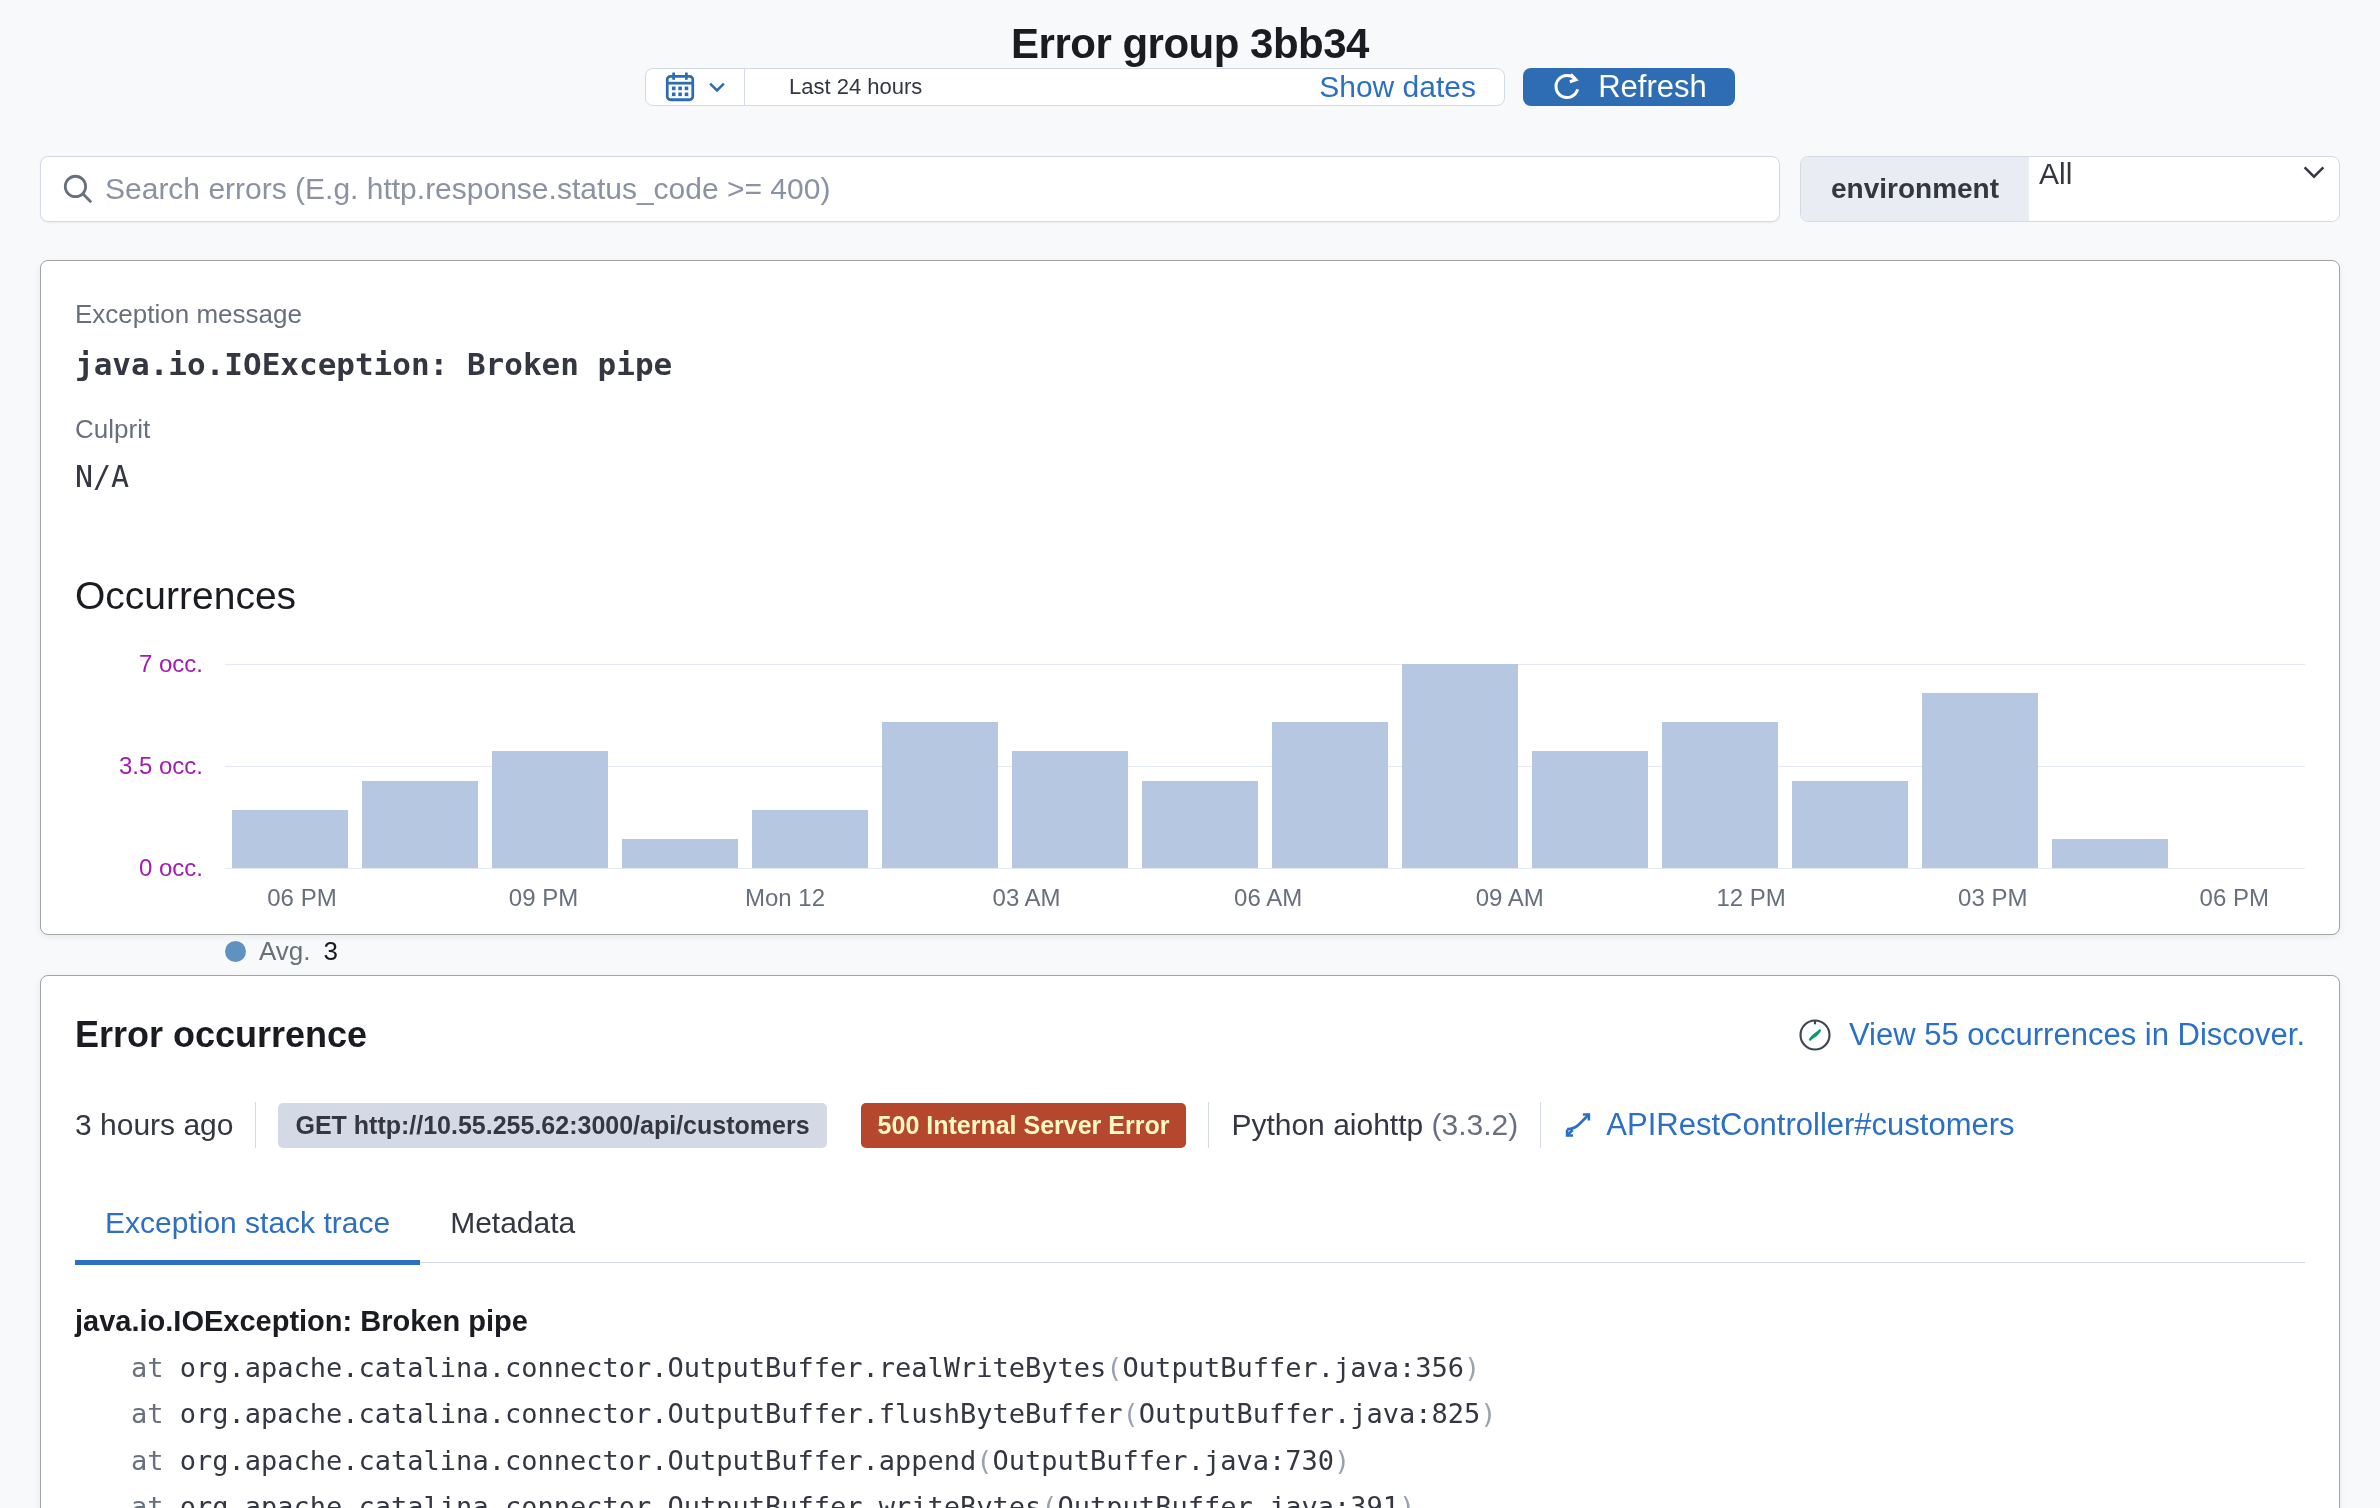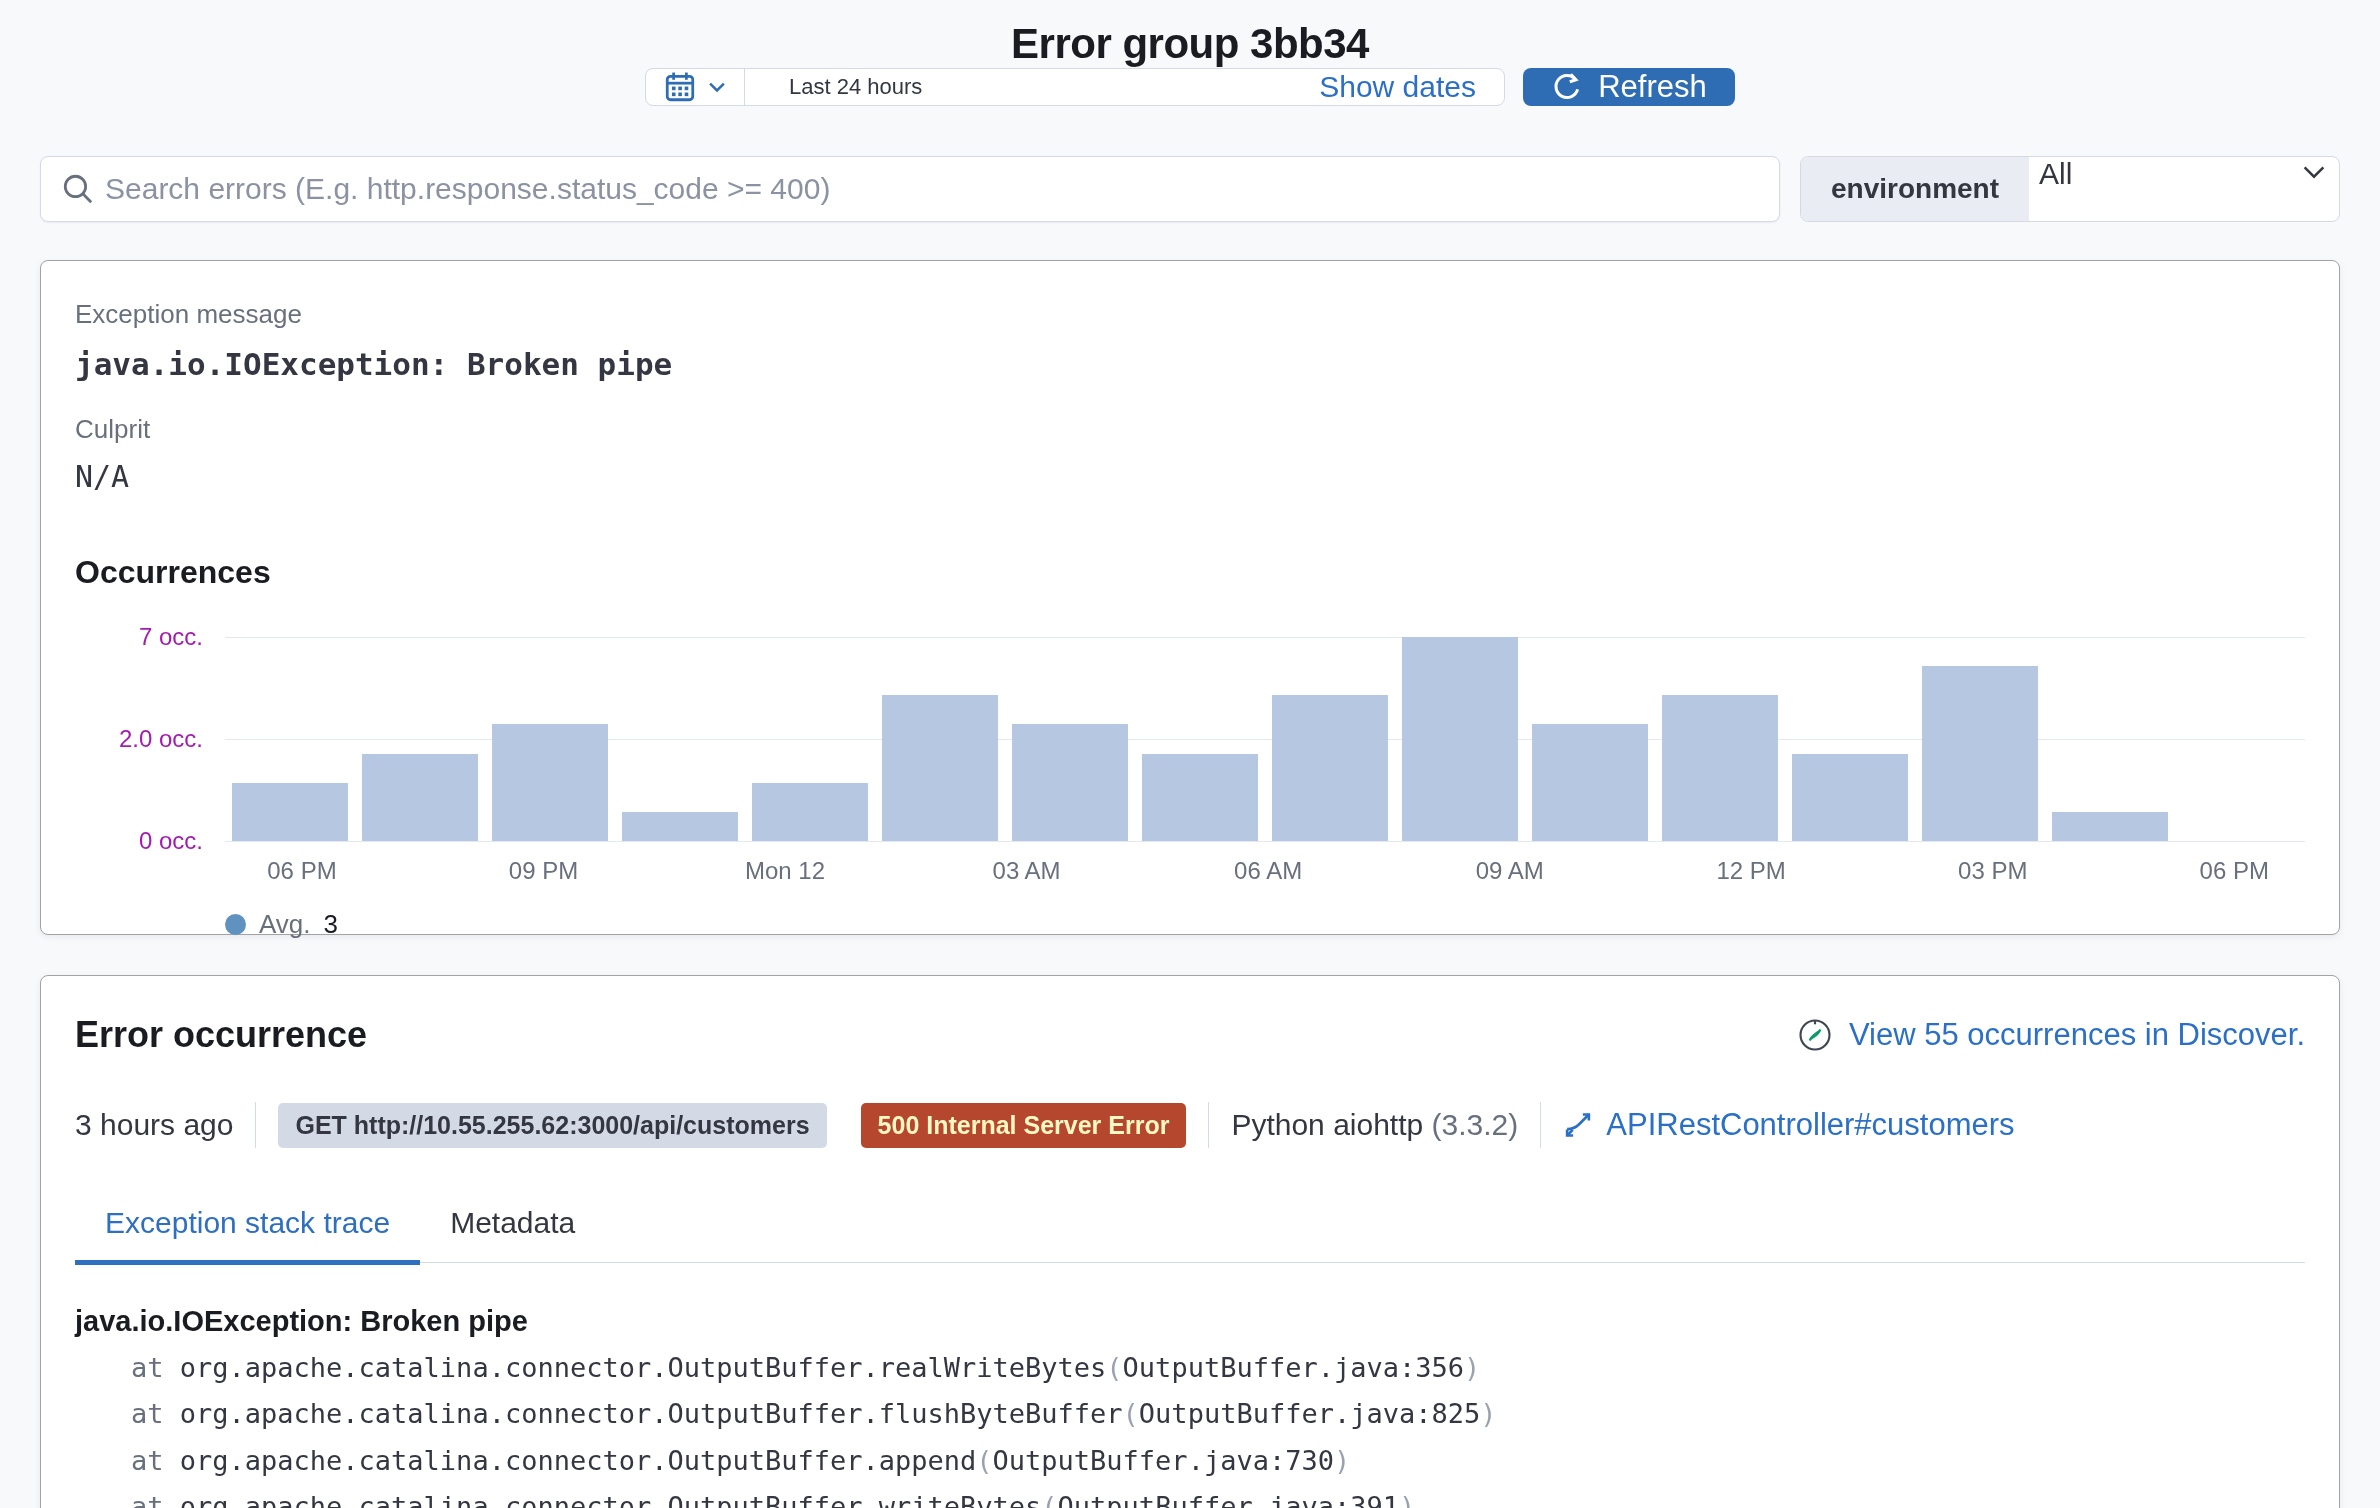--- a/index.html
+++ b/index.html
@@ -29,21 +29,21 @@
   .env-value{flex:1;display:flex;align-items:flex-start;justify-content:space-between;padding:0 10px;font-size:30px;color:#343741;cursor:pointer;}
   
   .card{background:#fff;border:1px solid #a3a3a3;border-radius:8px;box-shadow:0 2px 6px rgba(109,120,140,.12);padding:38px 34px;box-sizing:border-box;}
   .card1{margin-top:38px;height:675px;}
   .card2{margin-top:40px;height:620px;}
   .field-label{font-size:26px;color:#69707d;}
   .mono{font-family:"DejaVu Sans Mono","Liberation Mono",monospace;}
   .exc-msg{font-size:31px;font-weight:700;color:#343741;margin-top:16px;}
   .culprit-label{margin-top:32px;}
   .culprit-val{font-size:30px;color:#343741;margin-top:14px;}
-  .chart-title{margin-top:60px;font-size:32px;font-weight:700;color:#1a1c21;}
+  .chart-title{margin-top:80px;font-size:39px;font-weight:400;color:#1a1c21;}
   
   .chart-body{margin-top:46px;display:flex;}
   .y-axis{width:150px;position:relative;height:204px;flex:none;}
   .y-tick{position:absolute;right:22px;transform:translateY(-50%);font-size:24px;color:#a21caf;white-space:nowrap;}
   .plot{flex:1;position:relative;height:204px;}
   .gridline{position:absolute;left:0;right:0;height:1px;background:#e4e8f0;}
   .bar{position:absolute;bottom:0;background:var(--bar);}
   .x-axis{margin-left:150px;position:relative;height:44px;}
   .x-tick{position:absolute;top:16px;transform:translateX(-50%);font-size:24px;color:#69707d;white-space:nowrap;}
   .legend{margin-left:150px;margin-top:24px;display:flex;align-items:center;gap:13px;font-size:26px;}
@@ -146,21 +146,21 @@
   <div class="field-label">Exception message</div>
   <div class="mono exc-msg">java.io.IOException: Broken pipe</div>
   <div class="field-label culprit-label">Culprit</div>
   <div class="mono culprit-val">N/A</div>
 
   <div class="chart-title">Occurrences</div>
 
   <div class="chart-body">
     <div class="y-axis">
         <div class="y-tick" style="top: 0%;">7 occ.</div>
-        <div class="y-tick" style="top: 50%;">2.0 occ.</div>
+        <div class="y-tick" style="top: 50%;">3.5 occ.</div>
         <div class="y-tick" style="top: 100%;">0 occ.</div>
       </div>
     <div class="plot">
         <div class="gridline" style="top: calc(0% - 0.5px);"></div>
         <div class="gridline" style="top: calc(50% - 0.5px);"></div>
         <div class="gridline" style="top: calc(100% - 0.5px);"></div>
         <div class="bar" style="left: 0.35%; width: 5.55%; height: 28.5714%;"></div>
         <div class="bar" style="left: 6.6%; width: 5.55%; height: 42.8571%;"></div>
         <div class="bar" style="left: 12.85%; width: 5.55%; height: 57.1429%;"></div>
         <div class="bar" style="left: 19.1%; width: 5.55%; height: 14.2857%;"></div>

